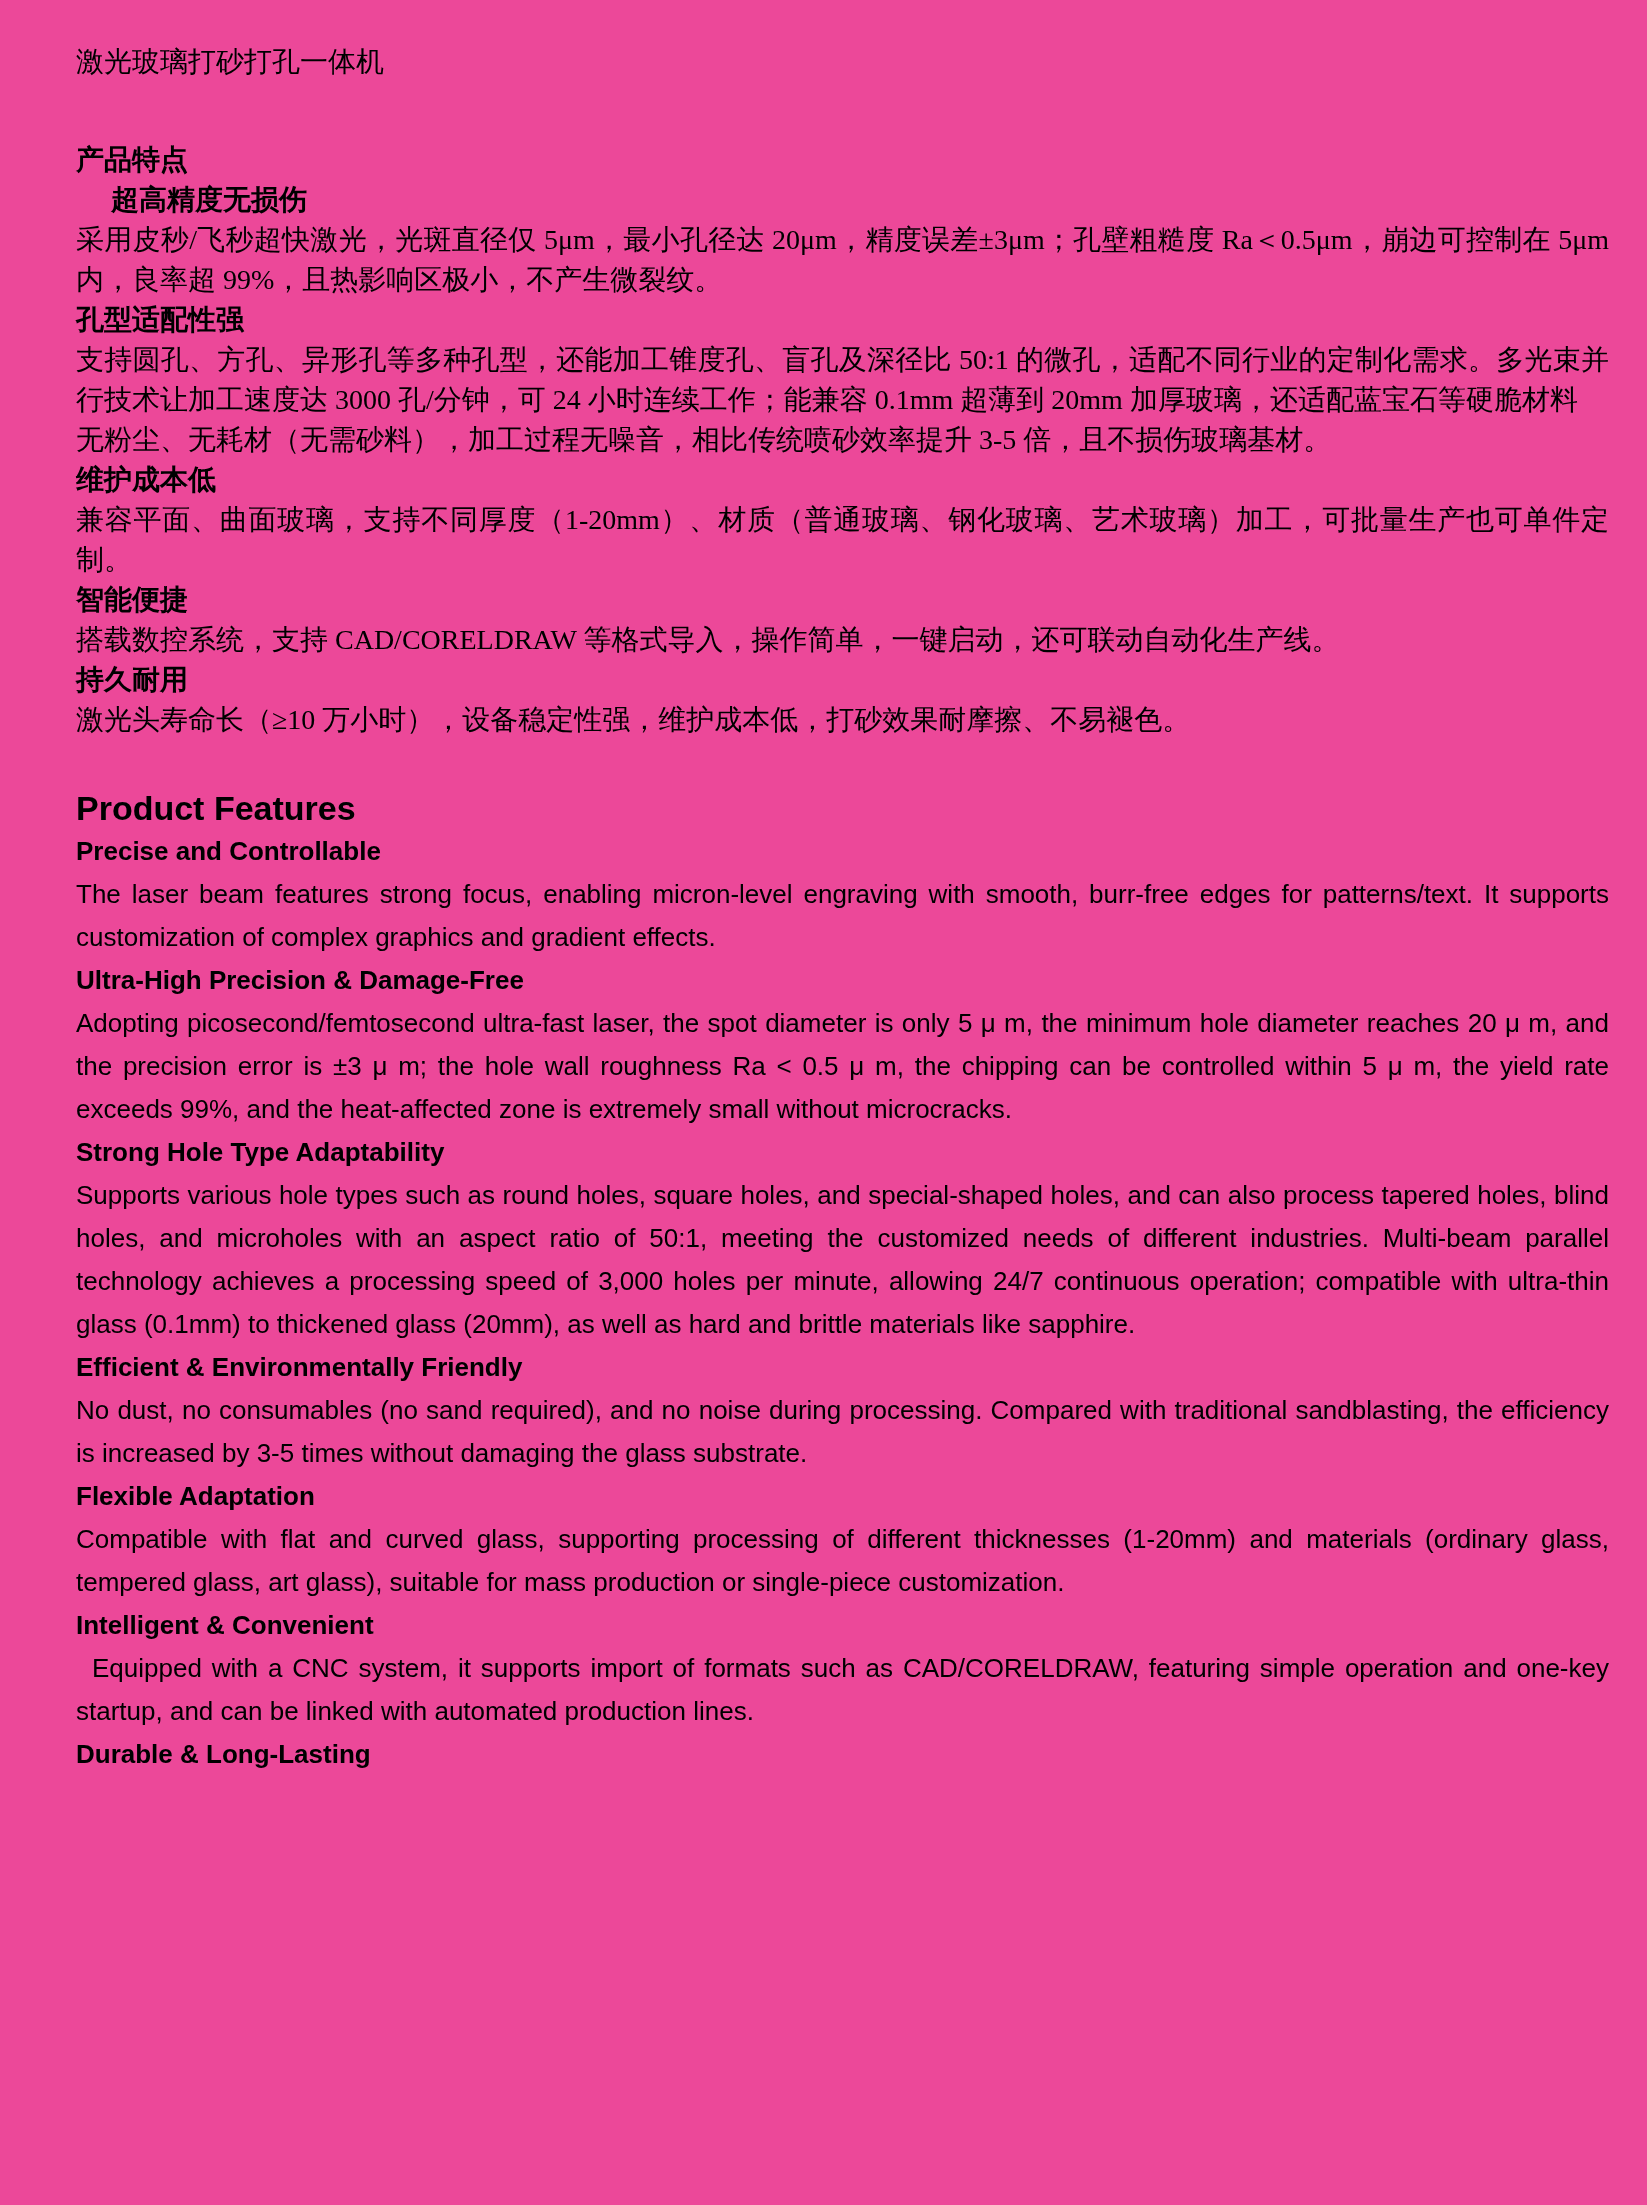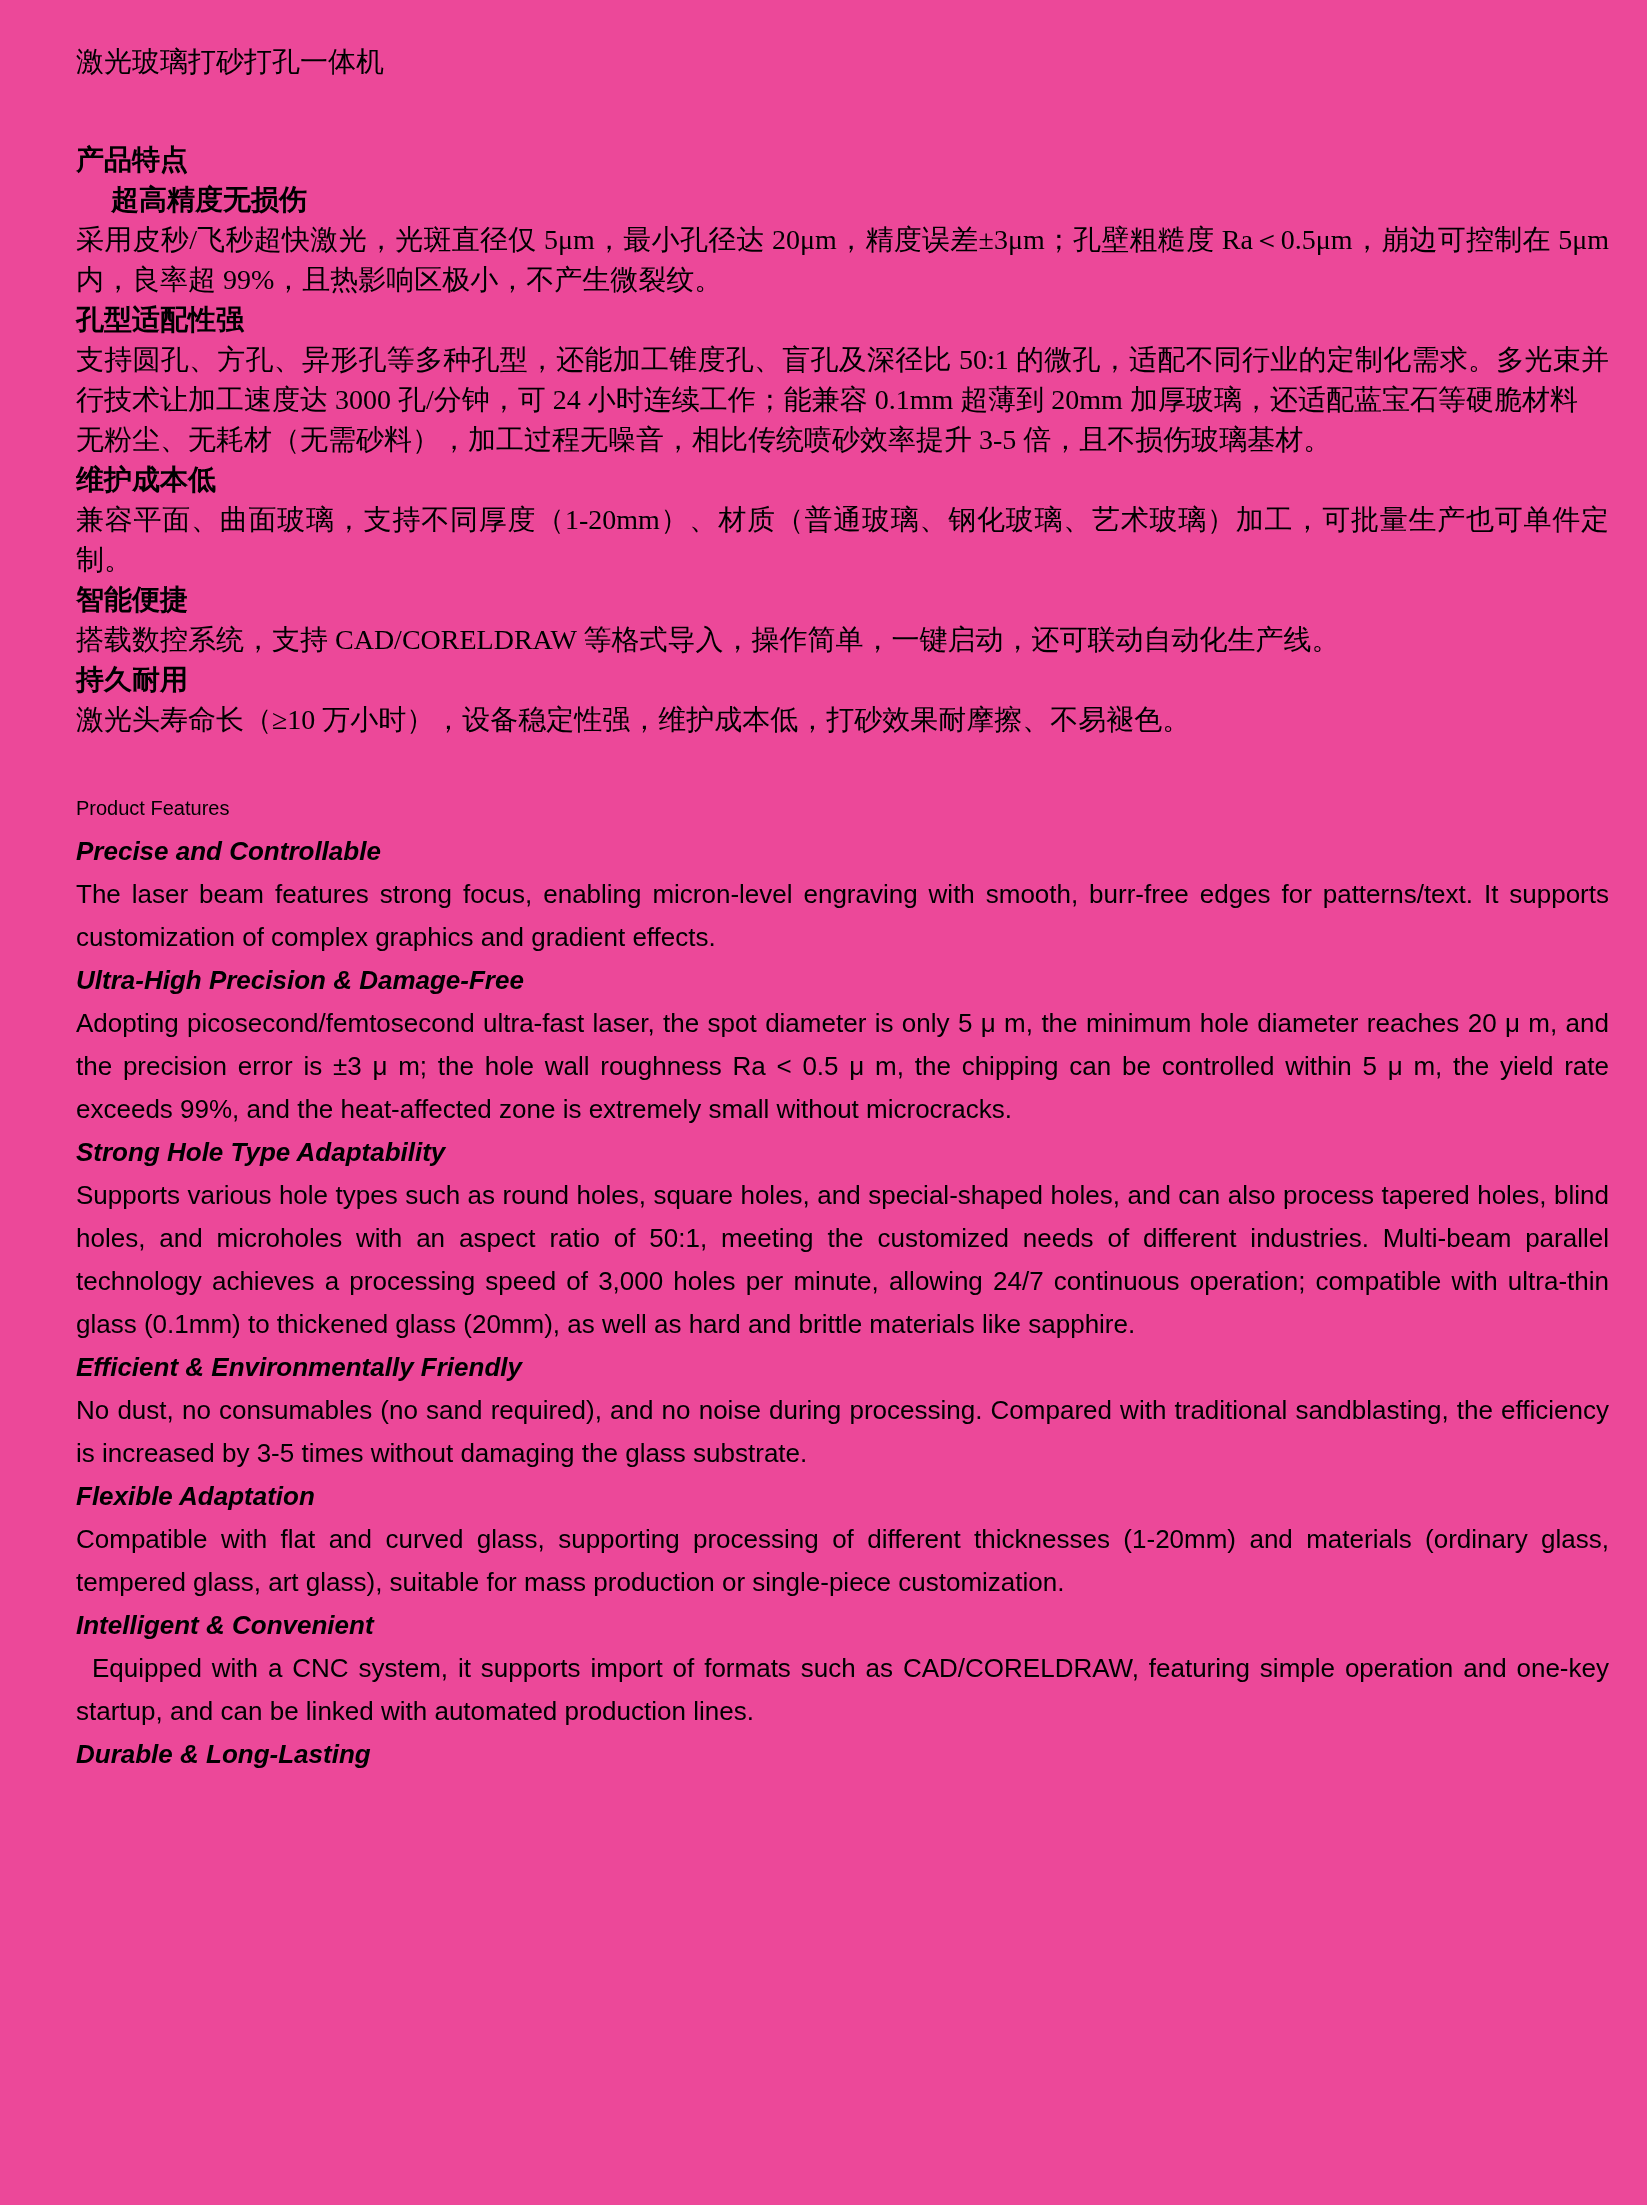--- a/index.html
+++ b/index.html
@@ -44,31 +44,30 @@
   #cn-list .feature:first-child .feat-head { text-indent: 35px; }
 
   
   .en {
     font-family: "Liberation Sans", "DejaVu Sans", sans-serif;
     font-size: 26px;
     line-height: 43px;
     margin-top: 47px;
   }
   .en .section-title {
-    font-size: 20px;
+    font-size: 34px;
     line-height: 43px;
-    font-weight: normal;
+    font-weight: bold;
     margin: 0;
   }
   .en .feat-head {
     font-size: 26px;
     line-height: 43px;
     font-weight: bold;
     margin: 0;
-    font-style: italic;
   }
   .en .feat-body {
     margin: 0;
     text-align: justify;
   }
   
   #en-list .feature:nth-child(6) .feat-body { text-indent: 16px; }
 </style>
 </head>
 <body>

